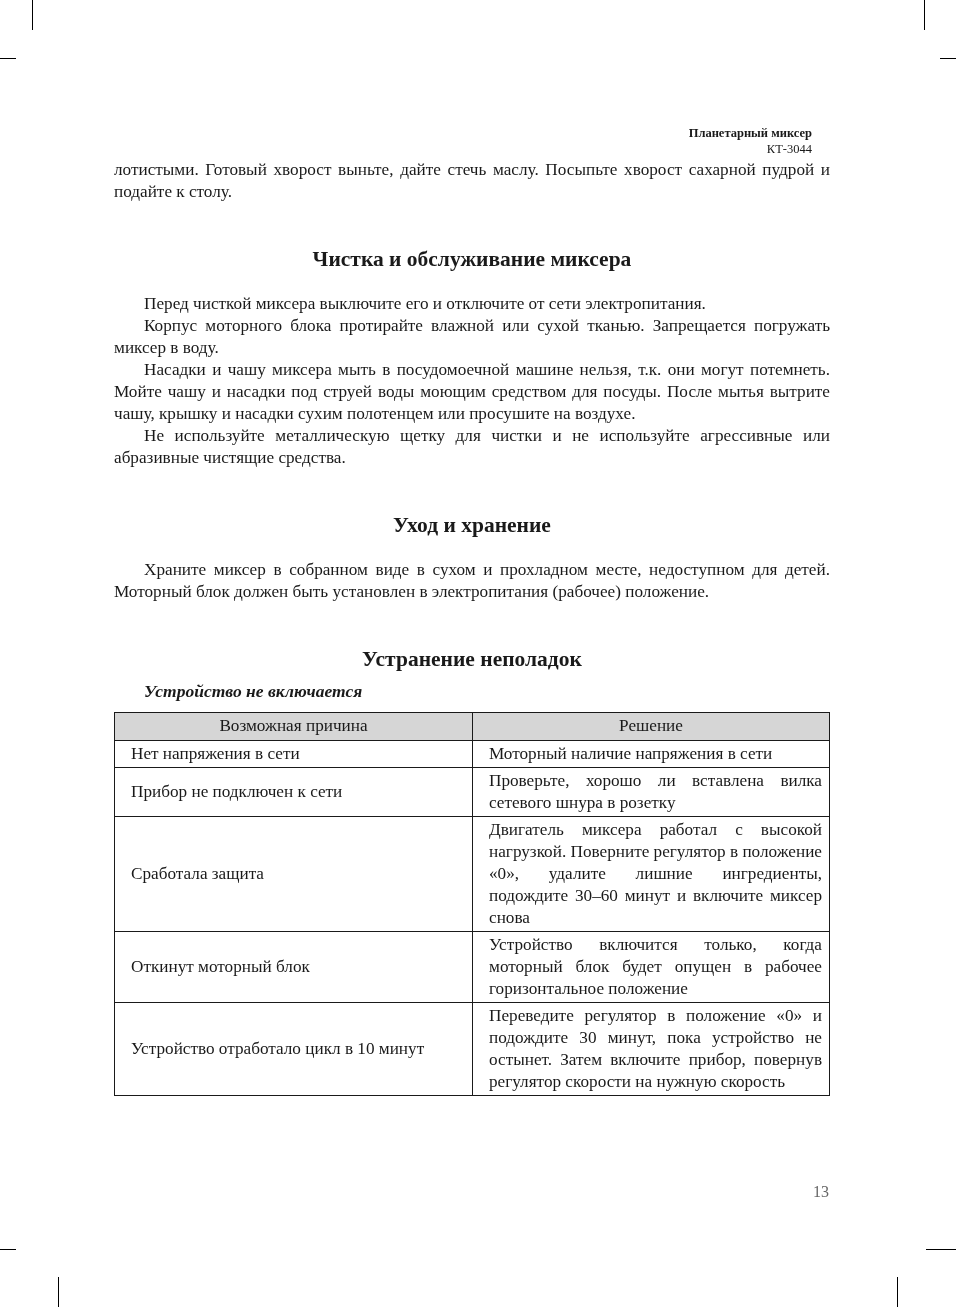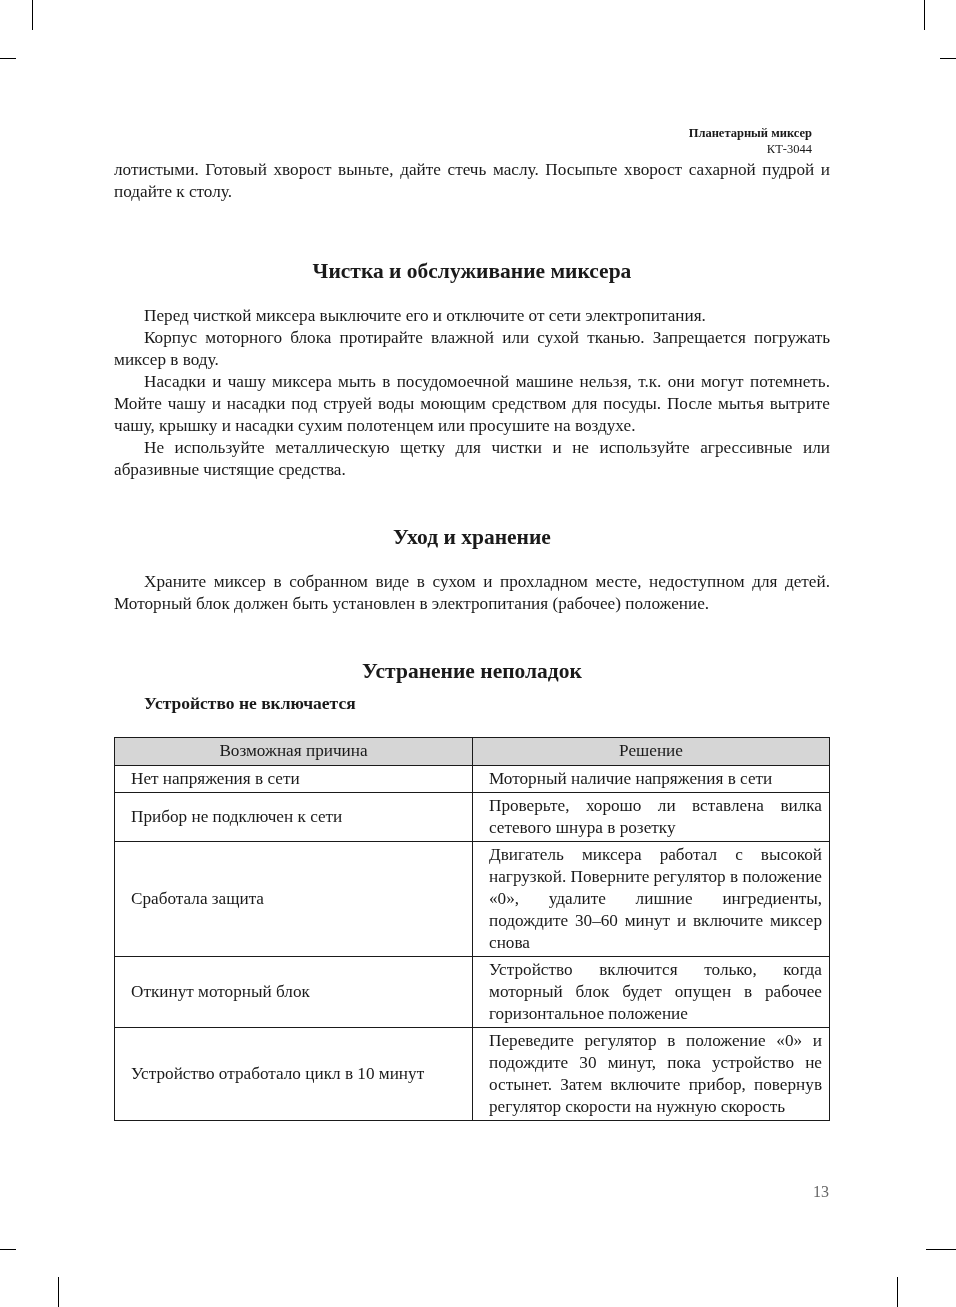--- a/index.html
+++ b/index.html
@@ -21,29 +21,29 @@
       position: absolute; left: 114px; top: 159px; width: 716px;
       font-size: 17.2px; line-height: 22px;
     }
     p { margin: 0; text-align: justify; }
     p.indent { text-indent: 30px; }
     h2 {
       margin: 0; text-align: center; font-weight: bold; font-size: 21.5px; line-height: 26px;
     }
     h3 { margin: 0 0 0 30px; font-weight: bold; font-size: 17.5px; line-height: 22px; }
 
-    .sec1-title { margin-top: 55px; }
+    .sec1-title { margin-top: 43px; }
     .sec1-body { margin-top: 21px; }
     .sec2-title { margin-top: 43px; }
     .sec2-body { margin-top: 21px; }
     .sec3-title { margin-top: 43px; }
-    .sec3-sub { margin-top: 8px; }
+    .sec3-sub { margin-top: 8px; font-style: italic; }
 
     table.trouble {
-      margin-top: 23px; width: 716px; border-collapse: collapse; table-layout: fixed;
+      margin-top: 10px; width: 716px; border-collapse: collapse; table-layout: fixed;
       font-size: 17.2px; line-height: 22px; border-radius: 32px;
     }
     table.trouble th, table.trouble td {
       border: 1.5px solid #1a1a1a; padding: 2px 7px 2px 16px; vertical-align: middle;
     }
     table.trouble th {
       background: #d6d6d6; font-weight: normal; text-align: center; padding: 2px 7px 3px 7px;
     }
     table.trouble col.c1 { width: 358px; }
     table.trouble td.sol { text-align: justify; }

